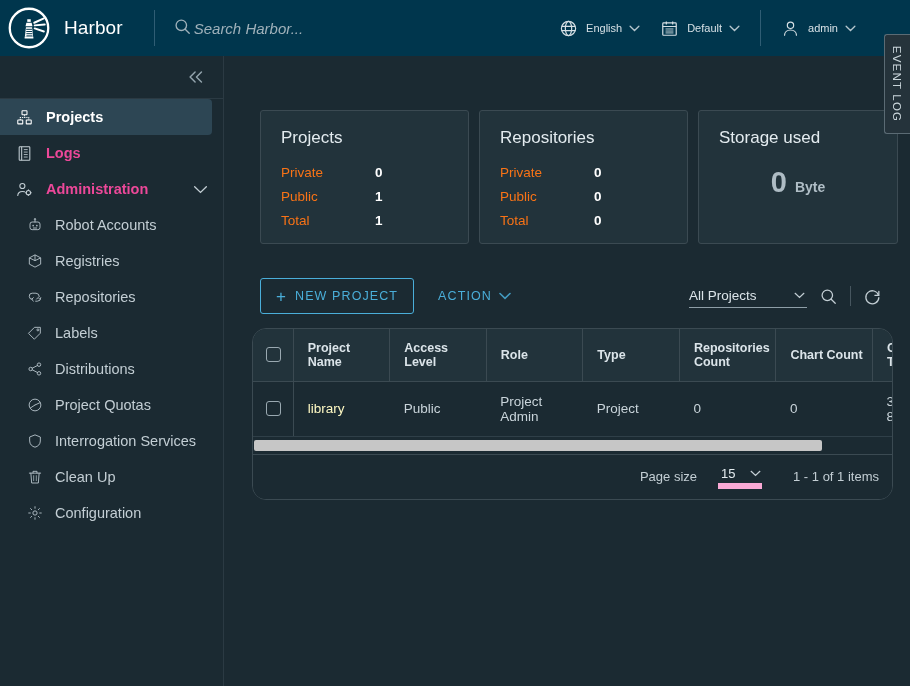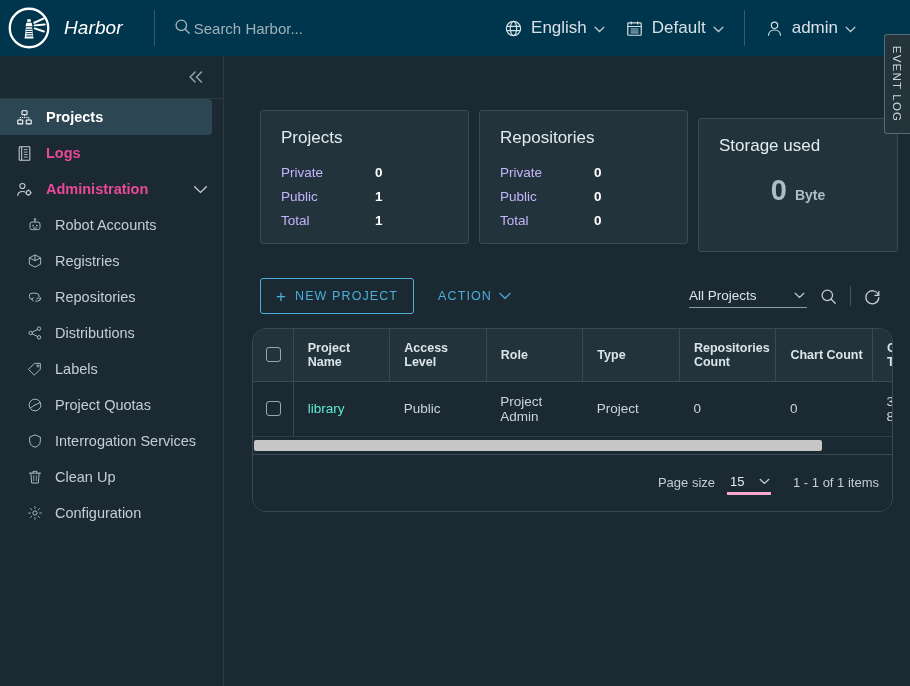--- a/index.html
+++ b/index.html
@@ -16,35 +16,35 @@
     position: absolute; top: 0; left: 0;
     width: 910px; height: 56px;
     background: #00364d;
     display: flex; align-items: center;
     z-index: 20;
   }
   .brand { display: flex; align-items: center; height: 56px; padding-left: 8px; }
   .brand-logo { width: 42px; height: 42px; display: block; }
   .brand-title {
     color: #fff; font-size: 19px; font-weight: 400;
-    margin-left: 14px; letter-spacing: .1px; font-style: italic;
+    margin-left: 14px; letter-spacing: .1px;
   }
   .hdr-divider {
     width: 1px; height: 36px; background: #2f5d74; margin-left: 31px;
   }
   .hdr-search {
     display: flex; align-items: center; margin-left: 18px;
-    color: #a5b5bd; font-size: 15px;
+    color: #a5b5bd; font-size: 15px; font-style: italic;
   }
   .hdr-search svg { margin-right: 2px; }
   .hdr-search span { color: #9fb1ba; font-size: 15px; }
   .hdr-right { margin-left: auto; display: flex; align-items: center; height: 56px; }
   .hdr-item {
     display: flex; align-items: center; color: #d6e0e5;
-    font-size: 17px; padding: 0 10px; height: 56px; cursor: pointer;
+    font-size: 11px; padding: 0 10px; height: 56px; cursor: pointer;
   }
   .hdr-item .ic { margin-right: 8px; display: flex; }
   .caret { margin-left: 7px; opacity: .85; }
   .hdr-divider2 { width: 1px; height: 36px; background: #2f5d74; margin: 0 10px; }
   .hdr-user { margin-right: 44px; }
 
   
   .eventlog {
     position: absolute; top: 34px; right: 0;
     width: 26px; height: 100px;
@@ -108,29 +108,29 @@
     position: absolute; top: 54px; left: 36px;
     display: flex; gap: 10px;
   }
   .card {
     background: #22333b;
     border: 1px solid #3b4a52;
     border-radius: 3px;
     width: 209px; height: 134px;
     padding: 17px 20px 0 20px;
   }
-  .card.wide { width: 200px; margin-top: 8px; }
+  .card.wide { width: 200px; }
   .card-title {
     color: #e3ebef; font-size: 17px; font-weight: 400; margin-bottom: 13px;
   }
   .card-row {
     display: flex; align-items: baseline;
     font-size: 13.5px; line-height: 24px;
   }
-  .card-row .lbl { color: #c4b5fd; width: 94px; }
+  .card-row .lbl { color: #f97316; width: 94px; }
   .card-row .val { color: #ffffff; font-weight: 700; font-size: 13.5px; }
   .storage-val {
     display: flex; align-items: baseline; justify-content: center;
     margin-top: 18px;
   }
   .storage-num { color: #aebcc4; font-size: 29px; font-weight: 700; }
   .storage-unit { color: #b0bec6; font-size: 14px; font-weight: 700; margin-left: 8px; }
 
   
   .toolbar {
@@ -187,21 +187,21 @@
   .grid-table th:last-child { border-right: none; }
   .grid-table th.cb, .grid-table td.cb {
     width: 40px; padding-left: 13px; border-right: 1px solid #3b4a52;
   }
   .grid-table td {
     color: #c9d4da; font-size: 13.5px;
     padding: 12px 0 12px 14px; height: 50px;
     vertical-align: middle;
     border-bottom: 1px solid #2f3f48;
   }
-  .grid-table td.link a { color: #5eead4; text-decoration: none; cursor: pointer; }
+  .grid-table td.link a { color: #fef9c3; text-decoration: none; cursor: pointer; }
   .chk {
     width: 15px; height: 15px; border: 1px solid #9aa9b1;
     border-radius: 3px; background: transparent; display: block; cursor: pointer;
   }
   .col-name { width: 96px; }
   .col-access { width: 96px; }
   .col-role { width: 96px; }
   .col-type { width: 96px; }
   .col-repos { width: 96px; }
   .col-chart { width: 96px; }
@@ -213,28 +213,28 @@
     border-bottom: 1px solid #3b4a52;
     display: flex; align-items: center; padding: 0 1px;
   }
   .hscroll-thumb {
     height: 11px; width: 568px; background: #c6c6c6;
     border-radius: 2px;
   }
 
   
   .grid-footer {
-    height: 56px; background: #1b2a32;
+    height: 44px; background: #1b2a32;
     display: flex; align-items: center; justify-content: flex-end;
-    padding-right: 13px; gap: 0;
+    padding-right: 13px; gap: 9px;
   }
   .pagesize-label { color: #c3ced4; font-size: 13px; margin-right: 12px; }
   .pagesize-sel {
     display: flex; align-items: center; width: 44px; height: 24px;
-    border-bottom: 3px solid #f9a8d4; color: #e3ebef; font-size: 13px;
+    border-bottom: 6px solid #f9a8d4; color: #e3ebef; font-size: 13px;
     cursor: pointer; padding-left: 3px;
   }
   .pagesize-sel .fs-caret { margin-left: auto; margin-right: 1px; display: flex; }
   .pager-text { color: #c3ced4; font-size: 13px; margin-left: 22px; }
 </style>
 </head>
 <body>
 
 <div class="header">
   <div class="brand">
@@ -419,38 +419,38 @@
           <path d="M9.5 13 L7 15.6 L9.6 18.1"></path>
           <path d="M13 18.3h2.5A5.3 5.3 0 0 0 20.8 13"></path>
           <path d="M18.3 15.2 L20.8 12.7 L23 15.2" transform="translate(-4 0)"></path>
         </svg>
       </span>
       <span>Repositories</span>
     </div>
 
     <div class="nav-item sub">
       <span class="nic">
+        <svg width="16" height="16" viewBox="0 0 24 24" fill="none" stroke="#b3c0c7" stroke-width="1.4" stroke-linejoin="round">
+          <path d="M11.2 3.5H20v8.8l-9 9-8.8-8.8z"></path>
+          <circle cx="16.4" cy="7.3" r="1.5"></circle>
+        </svg>
+      </span>
+      <span>Labels</span>
+    </div>
+
+    <div class="nav-item sub">
+      <span class="nic">
         <svg width="16" height="16" viewBox="0 0 24 24" fill="none" stroke="#b3c0c7" stroke-width="1.4">
           <circle cx="18" cy="5.5" r="2.6"></circle>
             <circle cx="5.5" cy="12" r="2.6"></circle>
             <circle cx="18" cy="18.5" r="2.6"></circle>
           <path d="M15.6 6.8 L7.9 10.8M7.9 13.2 L15.6 17.2" stroke-linecap="round"></path>
         </svg>
       </span>
       <span>Distributions</span>
-    </div>
-
-    <div class="nav-item sub">
-      <span class="nic">
-        <svg width="16" height="16" viewBox="0 0 24 24" fill="none" stroke="#b3c0c7" stroke-width="1.4" stroke-linejoin="round">
-          <path d="M11.2 3.5H20v8.8l-9 9-8.8-8.8z"></path>
-          <circle cx="16.4" cy="7.3" r="1.5"></circle>
-        </svg>
-      </span>
-      <span>Labels</span>
     </div>
 
     <div class="nav-item sub">
       <span class="nic">
         <svg width="16" height="16" viewBox="0 0 24 24" fill="none" stroke="#b3c0c7" stroke-width="1.4">
           <circle cx="12" cy="12" r="8.8"></circle>
           <path d="M12 12 L19.5 8.5 M12 12 L5 16.5" stroke-linecap="round"></path>
         </svg>
       </span>
       <span>Project Quotas</span>

